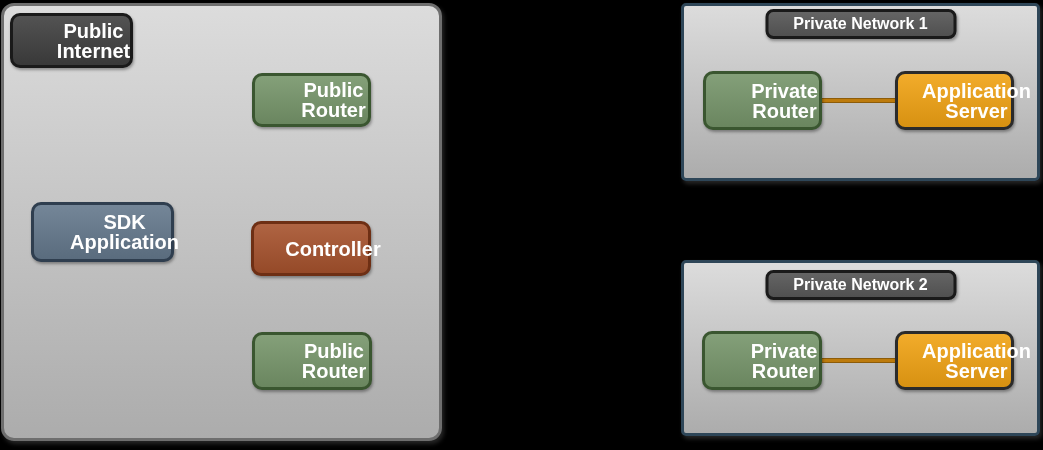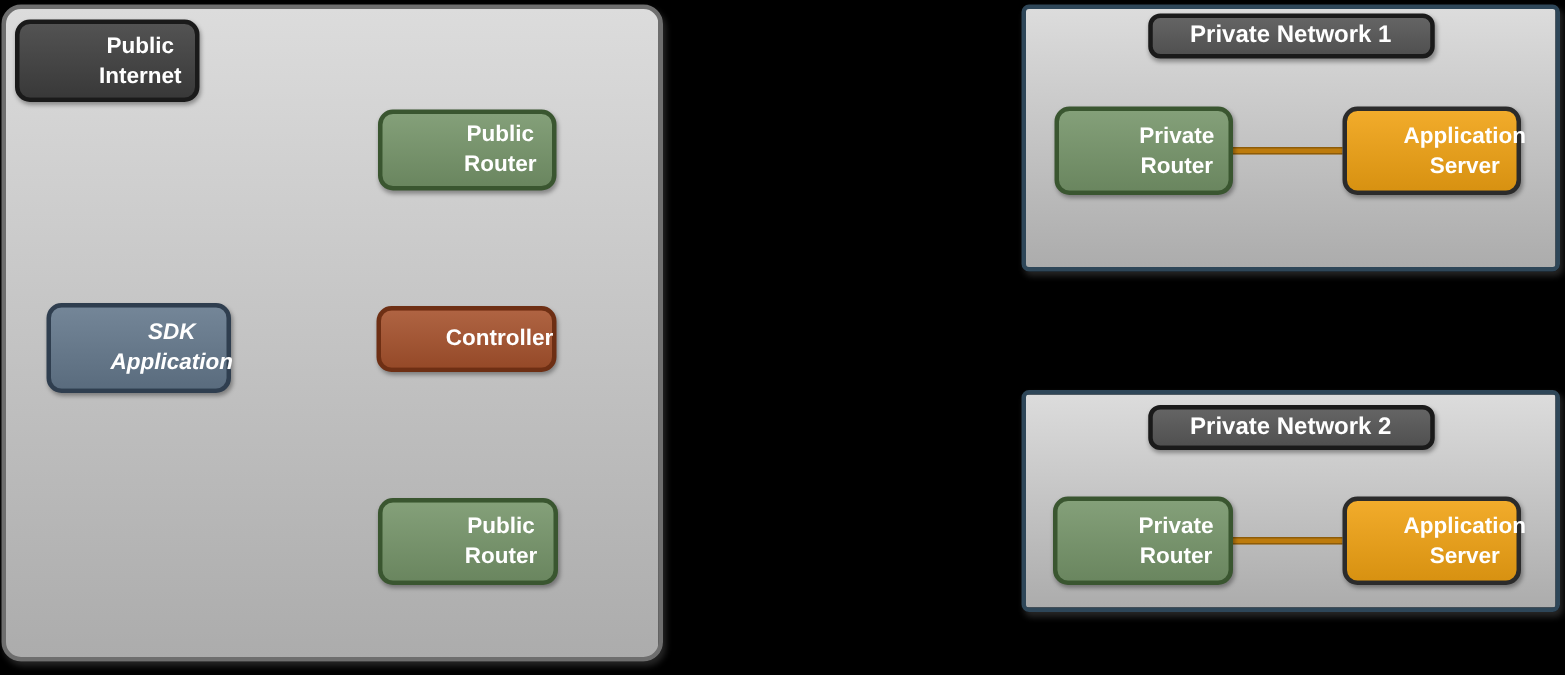--- a/index.html
+++ b/index.html
@@ -22,47 +22,47 @@
     border-radius: 13px;
     box-shadow: 2px 3px 4px rgba(70,70,70,0.55);
   }
   .network {
     width: 359px; height: 178px;
     border: 3px solid var(--network-border, #2e4658);
     border-radius: 5px;
     box-shadow: 2px 3px 4px rgba(70,70,70,0.55);
   }
   .network-1 { left: 681px; top: 3px; }
-  .network-2 { left: 681px; top: 260px; height: 148px; }
+  .network-2 { left: 681px; top: 260px; height: 176px; }
 
   
   .node {
     position: absolute; box-sizing: border-box;
     display: flex; align-items: center; justify-content: center;
     text-align: center; white-space: pre-line;
-    color: #fff; font-weight: bold; font-size: 15px; line-height: 20px;
+    color: #fff; font-weight: bold; font-size: 20px; line-height: 20px;
     border-radius: 10px; border: 3px solid #000;
     background-image: linear-gradient(180deg, rgba(255,255,255,0.10), rgba(0,0,0,0.10));
     box-shadow: 1px 2px 3px rgba(0,0,0,0.35);
     padding-left: 44px;
   }
 
   
   .skin-dark   { background-color: var(--badge-fill, #424242);   border-color: var(--badge-border, #1a1a1a); }
   .skin-title  { background-color: var(--title-fill, #575757);   border-color: var(--title-border, #1a1a1a); border-radius: 8px; }
   .skin-green  { background-color: var(--router-fill, #76956a);  border-color: var(--router-border, #3a5630); }
   .skin-slate  { background-color: var(--sdk-fill, #64788c);     border-color: var(--sdk-border, #2f3e4f); }
   .skin-rust   { background-color: var(--controller-fill, #a6522d); border-color: var(--controller-border, #6e2f14); }
   .skin-orange { background-color: var(--server-fill, #f0a213);  border-color: var(--server-border, #2b2b2b); }
 
   
   .n-internet      { left: 6px;   top: 7px;   width: 123px; height: 55px; }
   .n-router-top    { left: 248px; top: 67px;  width: 119px; height: 54px; }
-  .n-sdk           { left: 27px;  top: 196px; width: 123px; height: 60px; font-style: italic; }
-  .n-controller    { left: 247px; top: 198px; width: 120px; height: 44px; }
+  .n-sdk           { left: 27px;  top: 196px; width: 143px; height: 60px; }
+  .n-controller    { left: 247px; top: 215px; width: 120px; height: 55px; }
   .n-router-bottom { left: 248px; top: 326px; width: 120px; height: 58px; }
 
   
   .net-title {
     position: absolute; left: 50%; transform: translateX(-50%);
     box-sizing: border-box; width: 191px; height: 30px;
     display: flex; align-items: center; justify-content: center;
     color: #fff; font-weight: bold; font-size: 16px;
     border: 3px solid var(--title-border, #1a1a1a);
     background-image: linear-gradient(180deg, rgba(255,255,255,0.08), rgba(0,0,0,0.08));

